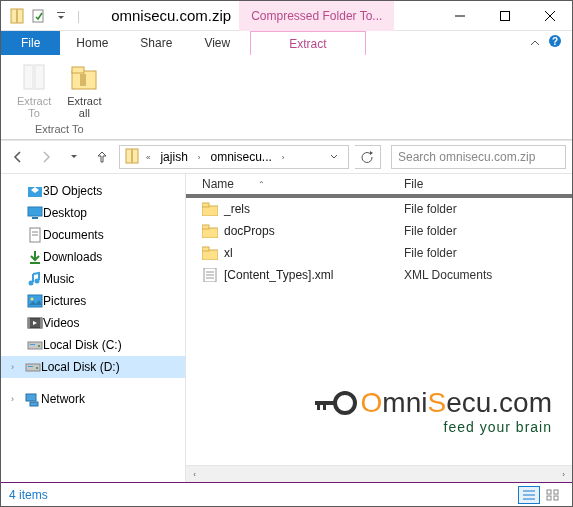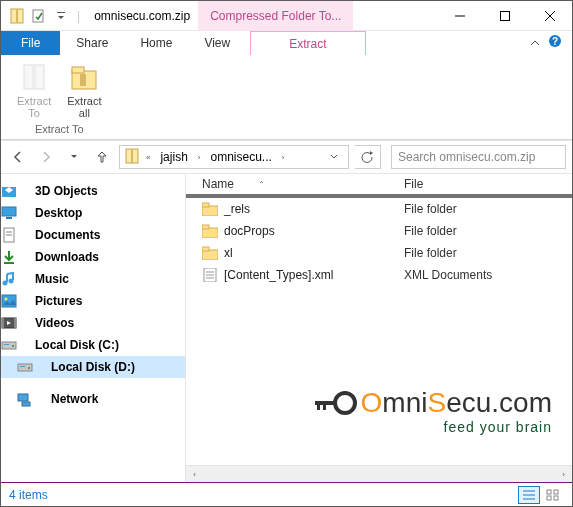--- a/index.html
+++ b/index.html
@@ -2,21 +2,21 @@
 <html><head>
 <meta charset="utf-8">
 <style>
 * { margin: 0; padding: 0; box-sizing: border-box; font-family: "Segoe UI", sans-serif; }
 body { background: #fff; width: 573px; height: 507px; border: 1px solid #5a5a5a; display: flex; flex-direction: column; overflow: hidden; }
 
 
 .titlebar { height: 30px; display: flex; align-items: center; background: #fff; border-bottom: 1px solid #e5e5e5; }
 .titlebar-left { display: flex; align-items: center; gap: 2px; padding-left: 6px; }
 .qat-icon { width: 20px; height: 20px; display: flex; align-items: center; justify-content: center; }
-.title-text { font-size: 12px; margin-left: 8px; color: #000; }
+.title-text { font-size: 15px; margin-left: 25px; color: #000; }
 .titlebar-context { background: #fce4f0; color: #b84a8c; font-size: 12px; padding: 0 12px; height: 30px; display: flex; align-items: center; margin-left: 8px; max-width: 165px; overflow: hidden; white-space: nowrap; }
 .titlebar-buttons { margin-left: auto; display: flex; }
 .titlebar-btn { width: 45px; height: 29px; display: flex; align-items: center; justify-content: center; background: transparent; border: none; }
 .titlebar-btn svg { stroke: #000; }
 
 
 .tabs { height: 24px; display: flex; align-items: stretch; background: #fff; }
 .tab { padding: 0 16px; font-size: 12px; display: flex; align-items: center; color: #333; border: none; background: transparent; }
 .tab.file { background: #1979ca; color: #fff; padding: 0 20px; }
 .tab.extract { border: 1px solid #f4a6d4; border-bottom: none; color: #b84a8c; margin-left: 4px; padding: 0 38px; }
@@ -36,21 +36,21 @@
 .breadcrumb { flex: 1; height: 24px; border: 1px solid #ccc; display: flex; align-items: center; font-size: 12px; padding: 0 4px; gap: 2px; overflow: hidden; min-width: 0;}
 .breadcrumb .crumb { padding: 0 4px; white-space: nowrap; }
 .bc-chevron { font-size: 8px; color: #555; padding: 0 4px; }
 .dropdown-ch { margin-left: auto; padding: 0 6px; color: #555; display: flex; align-items: center; }
 .refresh { width: 26px; height: 24px; border: 1px solid #ccc; border-left: none; display: flex; align-items: center; justify-content: center; }
 .search { width: 175px; height: 24px; border: 1px solid #ccc; font-size: 12px; color: #888; padding: 0 6px; display: flex; align-items: center; margin-left: 4px; }
 
 
 .main { flex: 1; display: flex; min-height: 0; position: relative; }
 .sidebar { width: 185px; border-right: 1px solid #e5e5e5; overflow-y: auto; padding: 6px 0; }
-.tree-item { display: flex; align-items: center; height: 22px; font-size: 12px; gap: 18px; font-weight: bold; }
+.tree-item { display: flex; align-items: center; height: 22px; font-size: 12px; padding-left: 26px; gap: 0; }
 .tree-item.selected { background: #cde8ff; }
 .tree-item .exp { width: 10px; font-size: 9px; color: #777; margin-left: -16px; margin-right: 4px; }
 .tree-icon { width: 16px; height: 16px; flex-shrink: 0; }
 .tree-spacer { height: 10px; }
 
 .content { flex: 1; position: relative; display: flex; flex-direction: column; }
 .col-headers { display: flex; height: 24px; align-items: center; font-size: 12px; color: #333; border-bottom: 4px solid #737373; }
 .col-name { width: 210px; padding-left: 16px; display: flex; align-items: center; gap: 4px; }
 .col-type { flex: 1; padding-left: 8px; }
 .sort-arrow { font-size: 8px; color: #555; margin-left: 20px; }
@@ -117,22 +117,22 @@
         <svg width="10" height="10">
           <line x1="0" y1="0" x2="10" y2="10" stroke-width="1"></line>
           <line x1="10" y1="0" x2="0" y2="10" stroke-width="1"></line>
         </svg>
       </button>
   </div>
 </div>
 
 <div class="tabs">
   <button class="tab file">File</button>
+  <button class="tab">Home</button>
   <button class="tab">Share</button>
-  <button class="tab">Home</button>
   <button class="tab">View</button>
   <button class="tab extract">Extract</button>
   <div class="tabs-right">
     <span><svg width="10" height="10">
           <path d="M1 7 L5 3 L9 7" fill="none" stroke="#555" stroke-width="1"></path>
         </svg></span>
     <span><svg width="14" height="14">
           <circle cx="7" cy="7" r="6" fill="#1979ca"></circle>
           <text x="7" y="11" font-size="10" fill="#fff" text-anchor="middle" font-weight="bold">?</text>
         </svg></span>

